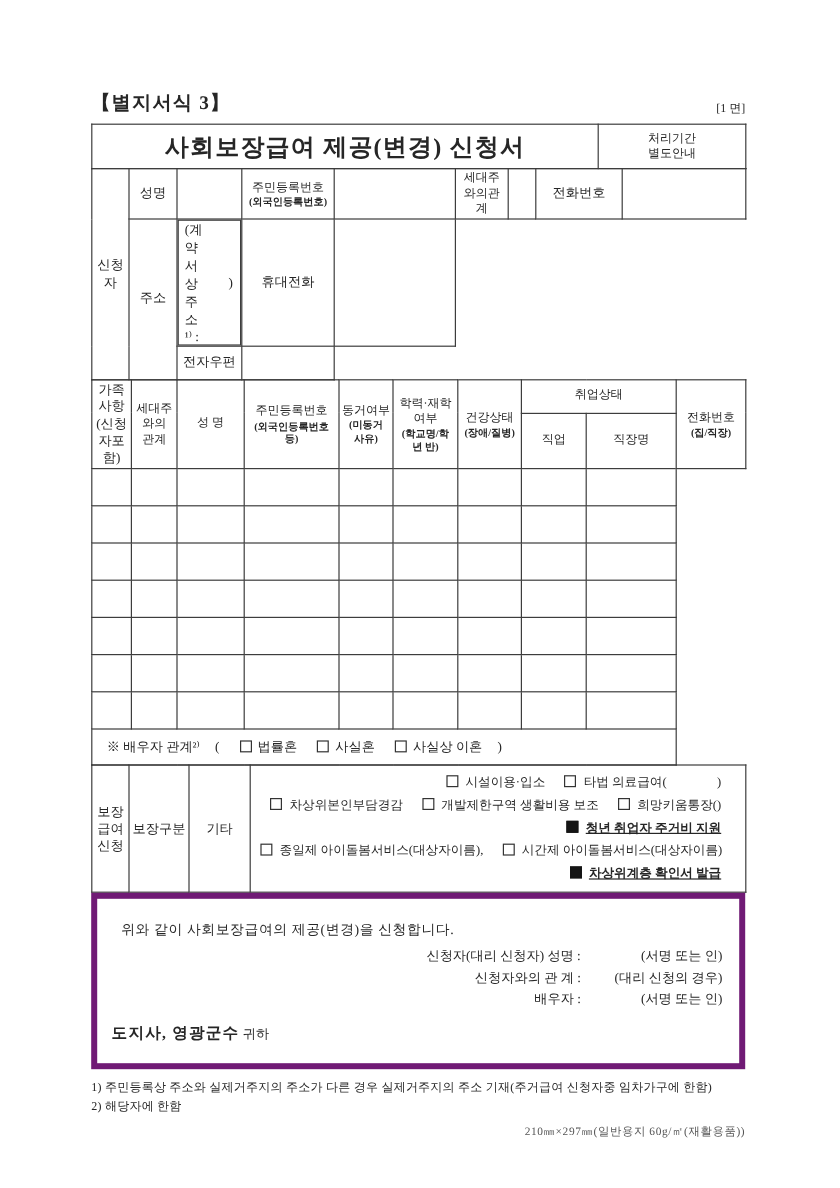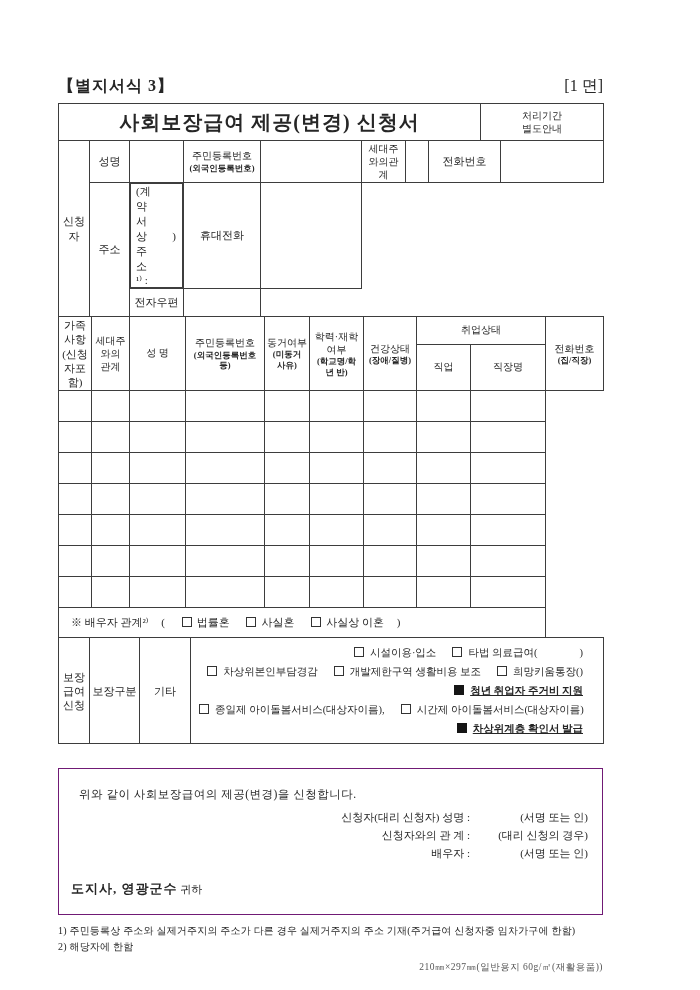--- a/index.html
+++ b/index.html
@@ -1,23 +1,23 @@
 <!DOCTYPE html>
 <html><head>
 <meta charset="utf-8">
 <style>
   * { margin:0; padding:0; box-sizing:border-box; }
   body { width:700px; height:990px; background:#ffffff; position:relative;
          font-family:"Liberation Serif","DejaVu Serif",serif; color:#262626; }
-  .form { position:absolute; left:58px; top:76px; width:545px; }
+  .form { position:absolute; left:76px; top:76px; width:545px; }
 
   
   .hdr { display:flex; justify-content:space-between; align-items:flex-end; margin-bottom:6px; }
   .doc-label { font-size:16px; font-weight:bold; letter-spacing:1px; }
-  .page-marker { font-size:16px; }
+  .page-marker { font-size:10px; }
 
   
   table { border-collapse:collapse; width:545px; table-layout:fixed; }
   table + table { margin-top:-1px; }
   td, th { border:1px solid #3d3d3d; font-weight:normal; vertical-align:middle;
            text-align:center; font-size:11px; padding:1px 2px; overflow:hidden; }
   .title-cell { font-size:20px; font-weight:600; letter-spacing:1px; height:37px; }
   .proc-cell { font-size:10px; line-height:1.35; }
 
   .apptype-cell { height:30px; padding:0; }
@@ -41,21 +41,21 @@
   .spouse-cell .cb { margin:0 5px 0 14px; }
   .sp-open { margin-left:10px; }
   .sp-close { margin-left:10px; }
 
   .benefit-content { text-align:right; vertical-align:middle; padding:5px 4px 5px 8px; }
   .b-line { line-height:19px; white-space:pre; font-size:10.5px; }
   .b-item { margin-right:16px; }
   .b-strong { font-weight:bold; text-decoration:underline; }
 
   
-  .decl { margin-top:24px; border:1px solid #701a75; height:147px; position:relative;
+  .decl { margin-top:0; border:5px solid #701a75; height:147px; position:relative;
           padding-top:18px; }
   .statement { font-size:11.5px; padding-left:20px; letter-spacing:0.5px; }
   .date-line { font-size:11.5px; text-align:right; padding-right:18px; margin-top:10px; white-space:pre; }
   .sign-rows { margin-top:6px; }
   .sign-row { display:flex; justify-content:flex-end; line-height:18px; font-size:11px; }
   .sign-label { text-align:right; white-space:pre; }
   .sign-note { width:132px; text-align:right; white-space:pre; padding-right:14px; }
   .recipient { position:absolute; left:12px; bottom:16px; font-size:11px; }
   .recipient b { font-size:13px; letter-spacing:1px; }
 

